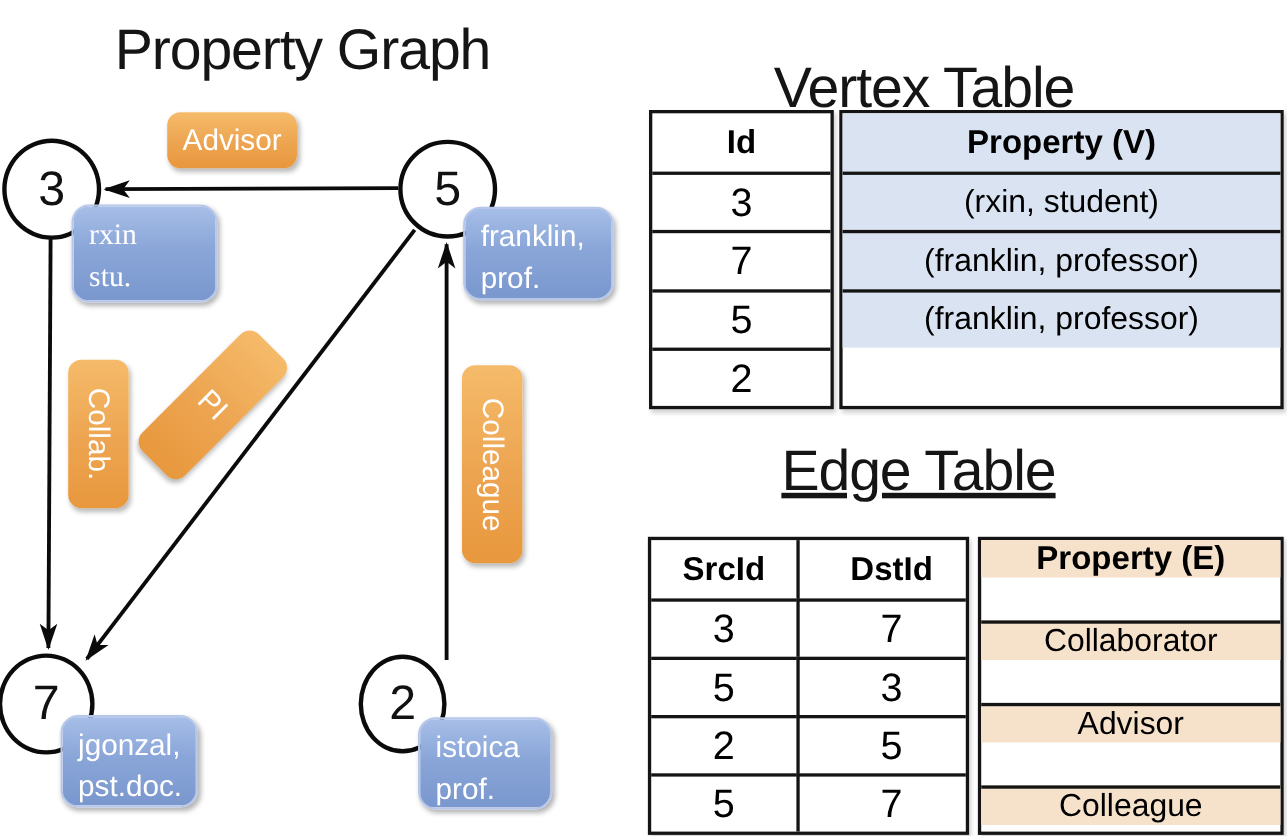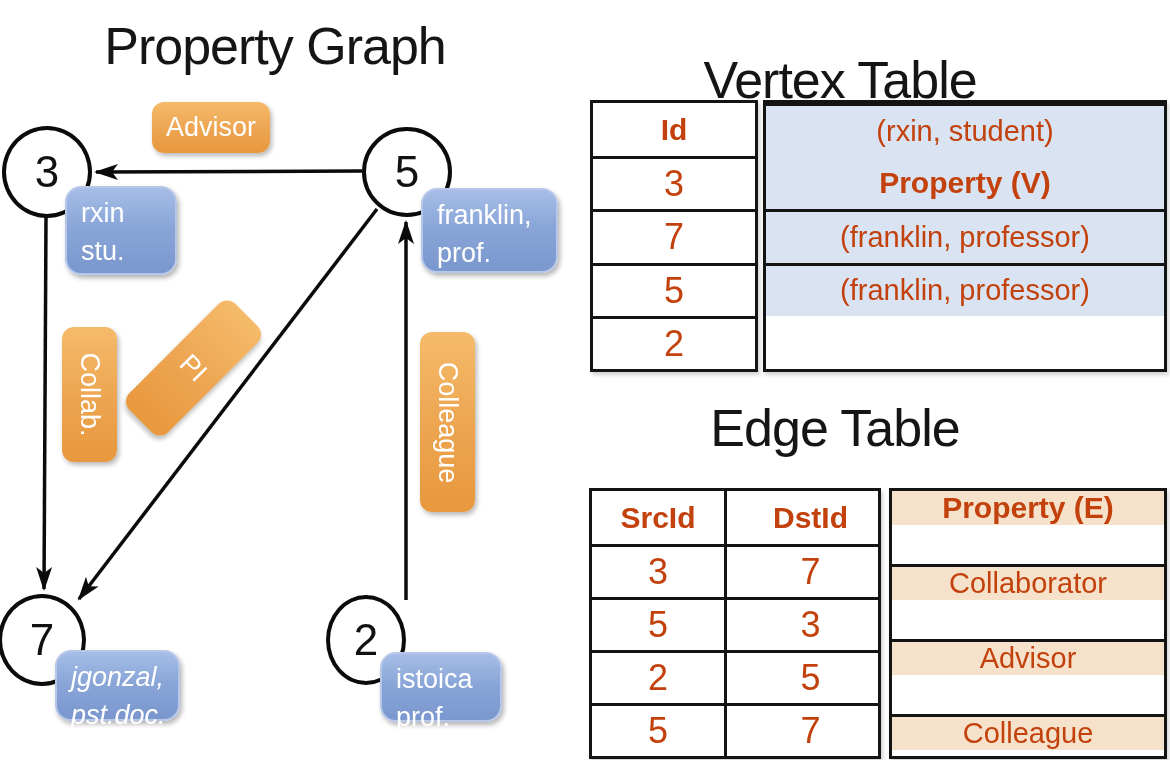--- a/index.html
+++ b/index.html
@@ -17,21 +17,21 @@
     position: absolute;
     text-align: center;
     font-size: 52px;
     font-weight: 400;
     letter-spacing: -1px;
     color: #151515;
     white-space: nowrap;
   }
   #graph-title  { left: 30px;  top: 16px; width: 490px; }
   #vertex-title { left: 580px; top: 14px; width: 520px; margin-top: 36px; }
-  #edge-title   { left: 580px; top: 398px; width: 510px; }
+  #edge-title   { left: 580px; top: 398px; width: 510px; text-decoration: underline; }
 
   
   #edges-svg { position: absolute; left: 0; top: 0; z-index: 1; pointer-events: none; }
 
   .node {
     position: absolute;
     background: #ffffff;
     border: 4px solid #0b0b0b;
     border-radius: 50%;
     display: flex; align-items: center; justify-content: center;
@@ -49,24 +49,24 @@
     border-radius: 16px;
     background: linear-gradient(180deg, #a6bee7 0%, #8aa6d8 45%, #7a97ce 100%);
     border: 2px solid #b7c7e9;
     box-shadow: 2px 3px 5px rgba(0,0,0,0.30);
     color: #ffffff;
     font-size: 27px;
     line-height: 1.42;
     padding: 6px 0 0 14px;
     z-index: 3;
   }
-  #vlabel-3 { left: 65px;  top: 186px; width: 112px; height: 89px; }
+  #vlabel-3 { left: 65px;  top: 186px; width: 133px; height: 89px; font-family: Liberation Serif, serif; }
   #vlabel-5 { left: 421px; top: 188px; width: 137px; height: 85px; }
-  #vlabel-7 { left: 55px;  top: 650px; width: 125px; height: 71px; font-style: italic; }
-  #vlabel-2 { left: 380px; top: 652px; width: 122px; height: 70px; }
+  #vlabel-7 { left: 55px;  top: 650px; width: 125px; height: 84px; }
+  #vlabel-2 { left: 380px; top: 652px; width: 122px; height: 84px; }
 
   .elabel {
     position: absolute;
     border-radius: 12px;
     background: linear-gradient(180deg, #f5bb6a 0%, #eda450 55%, #e8983d 100%);
     box-shadow: 2px 3px 5px rgba(0,0,0,0.28);
     color: #ffffff;
     font-size: 27px;
     display: flex; align-items: center; justify-content: center;
     z-index: 3;
@@ -84,21 +84,21 @@
     display: grid;
     grid-template-rows: repeat(5, 1fr);
     background: #ffffff;
     box-shadow: 2px 3px 4px rgba(0,0,0,0.18);
     z-index: 2;
   }
   .cell {
     display: flex; align-items: center; justify-content: center;
     border-top: 3px solid #141414;
     font-size: 29px;
-    color: #c2410c;
+    color: #000000;
     white-space: nowrap;
   }
   .cell.first { border-top: none; }
   .cell.hdr { font-weight: bold; font-size: 30px; }
   .cell.num { font-size: 36px; }
   .vprop { background: #d9e3f1; }
   .eprop { background: #f6e2ca; }
 
   #vtx-id-col   { left: 590px; top: 100px; width: 168px; height: 272px; }
   #vtx-prop-col { left: 763px; top: 100px; width: 404px; height: 272px; }
@@ -175,22 +175,22 @@
   </div>
 
   <div class="tbl-col" id="vtx-id-col">
     <div class="cell hdr first">Id</div>
     <div class="cell num">3</div>
     <div class="cell num">7</div>
     <div class="cell num">5</div>
     <div class="cell num">2</div>
   </div>
   <div class="tbl-col" id="vtx-prop-col">
+    <div class="cell hdr first vprop">Property (V)</div>
     <div class="cell vprop">(rxin, student)</div>
-    <div class="cell hdr first vprop">Property (V)</div>
     <div class="cell vprop">(franklin, professor)</div>
     <div class="cell vprop">(franklin, professor)</div>
   </div>
 
   <div class="tbl-col" id="edg-ids-col">
     <div class="cell hdr first">SrcId</div>
     <div class="cell hdr first dst">DstId</div>
     <div class="cell num">3</div>
     <div class="cell num dst">7</div>
     <div class="cell num">5</div>

